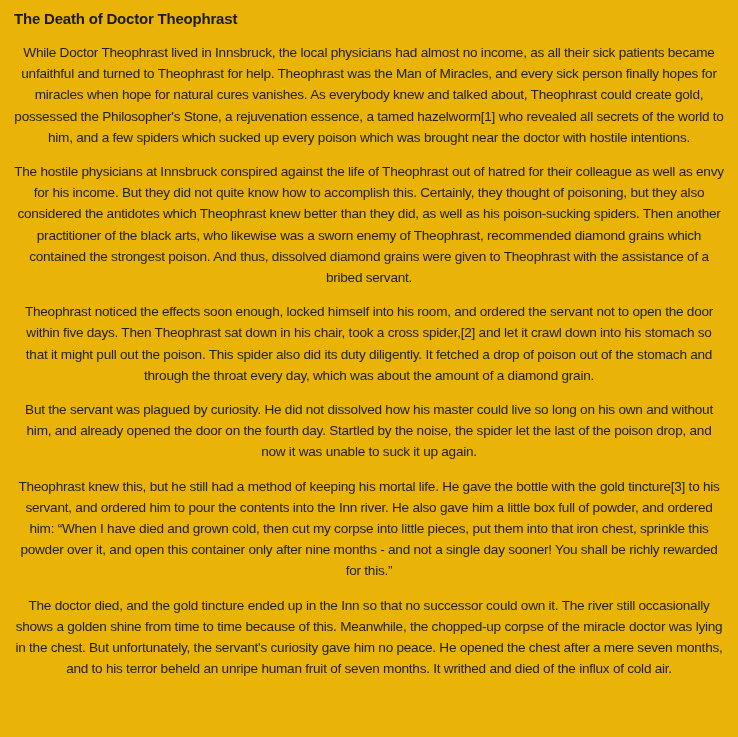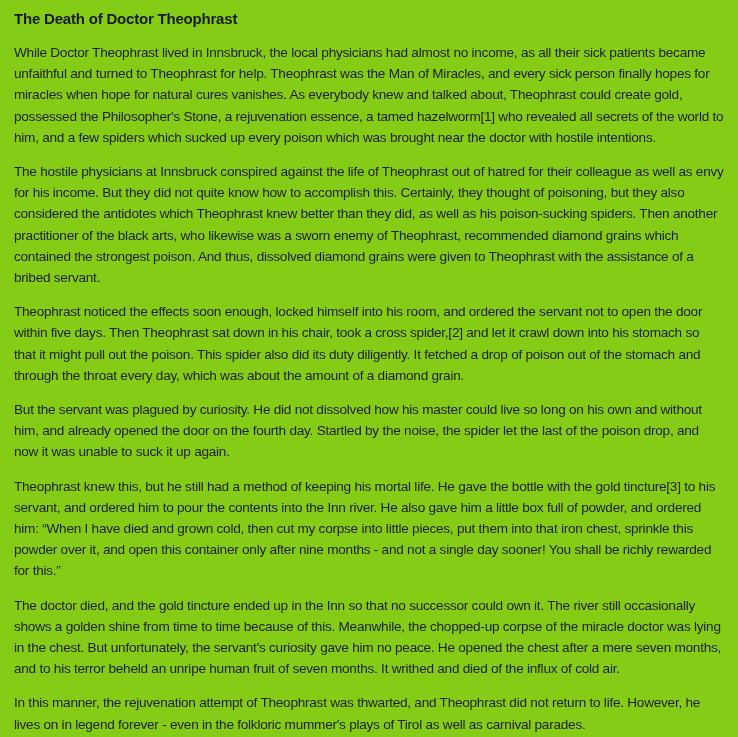--- a/index.html
+++ b/index.html
@@ -8,45 +8,44 @@
     height: 737px;
     background: #ffffff;
     font-family: "Liberation Sans", sans-serif;
     color: #222222;
     overflow: hidden;
   }
   .page {
     width: 738px;
     height: 737px;
     padding: 10px 14px 10px 14px;
-    background: #84cc16;
+    background: #eab308;
   }
   .title {
     font-size: 15px;
     font-weight: 700;
     color: #1a1a1a;
     letter-spacing: -0.2px;
     margin-bottom: 15px;
   }
   .para {
     font-size: 13.6px;
     line-height: 21.2px;
     letter-spacing: -0.25px;
     color: #222222;
     margin-bottom: 13px;
-    text-align: left;
+    text-align: center;
   }
 </style>
 </head>
 <body>
 
 <div class="page">
   <h1 class="title">The Death of Doctor Theophrast</h1>
 
   <p class="para">While Doctor Theophrast lived in Innsbruck, the local physicians had almost no income, as all their sick patients became unfaithful and turned to Theophrast for help. Theophrast was the Man of Miracles, and every sick person finally hopes for miracles when hope for natural cures vanishes. As everybody knew and talked about, Theophrast could create gold, possessed the Philosopher's Stone, a rejuvenation essence, a tamed hazelworm[1] who revealed all secrets of the world to him, and a few spiders which sucked up every poison which was brought near the doctor with hostile intentions.</p>
   <p class="para">The hostile physicians at Innsbruck conspired against the life of Theophrast out of hatred for their colleague as well as envy for his income. But they did not quite know how to accomplish this. Certainly, they thought of poisoning, but they also considered the antidotes which Theophrast knew better than they did, as well as his poison-sucking spiders. Then another practitioner of the black arts, who likewise was a sworn enemy of Theophrast, recommended diamond grains which contained the strongest poison. And thus, dissolved diamond grains were given to Theophrast with the assistance of a bribed servant.</p>
   <p class="para">Theophrast noticed the effects soon enough, locked himself into his room, and ordered the servant not to open the door within five days. Then Theophrast sat down in his chair, took a cross spider,[2] and let it crawl down into his stomach so that it might pull out the poison. This spider also did its duty diligently. It fetched a drop of poison out of the stomach and through the throat every day, which was about the amount of a diamond grain.</p>
   <p class="para">But the servant was plagued by curiosity. He did not dissolved how his master could live so long on his own and without him, and already opened the door on the fourth day. Startled by the noise, the spider let the last of the poison drop, and now it was unable to suck it up again.</p>
   <p class="para">Theophrast knew this, but he still had a method of keeping his mortal life. He gave the bottle with the gold tincture[3] to his servant, and ordered him to pour the contents into the Inn river. He also gave him a little box full of powder, and ordered him: “When I have died and grown cold, then cut my corpse into little pieces, put them into that iron chest, sprinkle this powder over it, and open this container only after nine months - and not a single day sooner! You shall be richly rewarded for this.”</p>
   <p class="para">The doctor died, and the gold tincture ended up in the Inn so that no successor could own it. The river still occasionally shows a golden shine from time to time because of this. Meanwhile, the chopped-up corpse of the miracle doctor was lying in the chest. But unfortunately, the servant's curiosity gave him no peace. He opened the chest after a mere seven months, and to his terror beheld an unripe human fruit of seven months. It writhed and died of the influx of cold air.</p>
-  <p class="para">In this manner, the rejuvenation attempt of Theophrast was thwarted, and Theophrast did not return to life. However, he lives on in legend forever - even in the folkloric mummer's plays of Tirol as well as carnival parades.</p>
 
 </div>
 
 </body></html>

